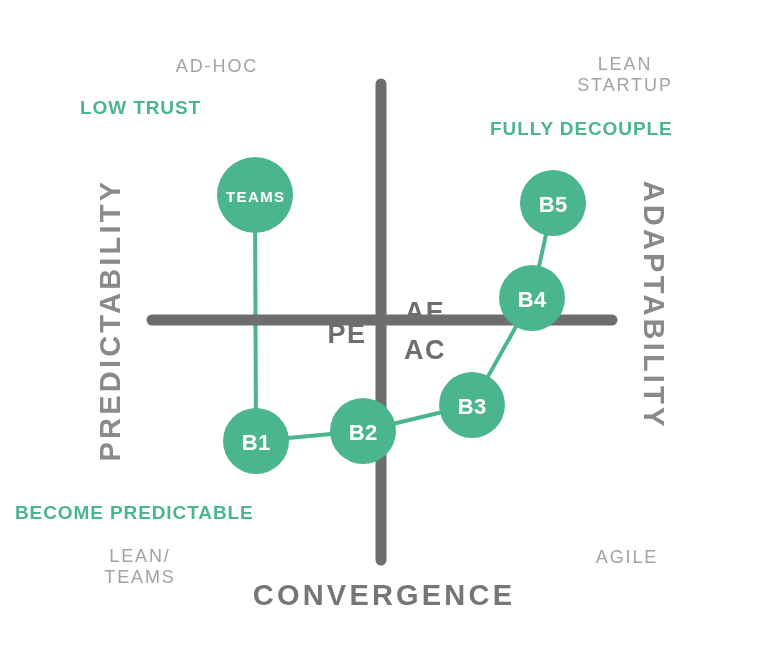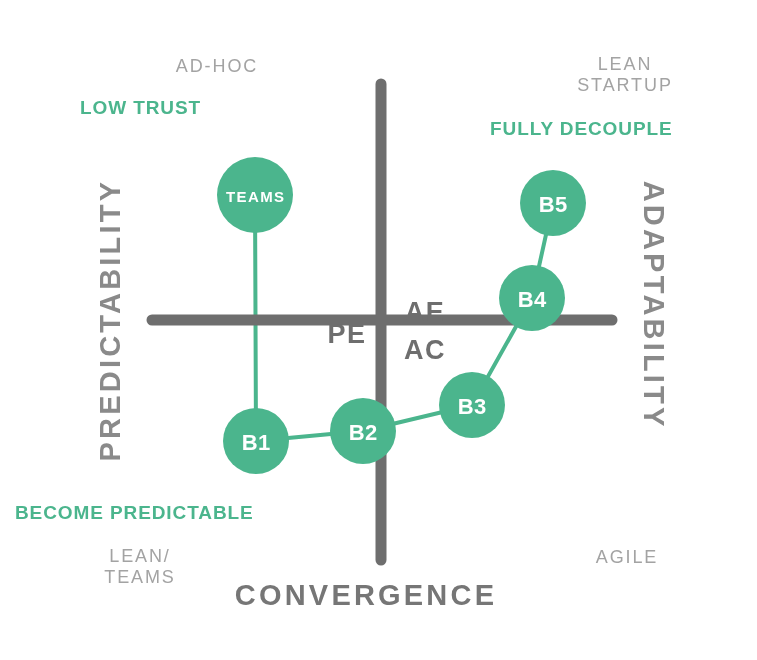--- a/index.html
+++ b/index.html
@@ -129,21 +129,21 @@
         <circle cx="532" cy="298" r="33" fill="#4bb58d"></circle>
         <text x="532.25" y="299" class="node-text" font-size="22" letter-spacing="0.5">B4</text>
       </g>
       <g style="cursor: pointer;">
         <circle cx="553" cy="203" r="33" fill="#4bb58d"></circle>
         <text x="553.25" y="204" class="node-text" font-size="22" letter-spacing="0.5">B5</text>
       </g>
     </svg>
 
 
-  <div class="lbl axis-title" style="left:221px; top:578px; width:290px;">CONVERGENCE</div>
+  <div class="lbl axis-title" style="left:239px; top:578px; width:290px;">CONVERGENCE</div>
 
   <div class="lbl side-title rot-left" style="left:-35px; top:303px; width:290px;">PREDICTABILITY</div>
 
   <div class="lbl side-title rot-right" style="left:509px; top:288px; width:290px;">ADAPTABILITY</div>
 
   <div class="lbl quad-lbl" style="left:307px; top:275px; width:80px;margin-top:44px;">PE</div>
   <div class="lbl quad-lbl" style="left:385px; top:289px; width:80px;margin-top:8px;">AE</div>
   <div class="lbl quad-lbl" style="left:385px; top:335px; width:80px;">AC</div>
 
   <div class="lbl corner-grey" style="left: 152px; top: 56px; width: 130px;">AD-HOC</div>

